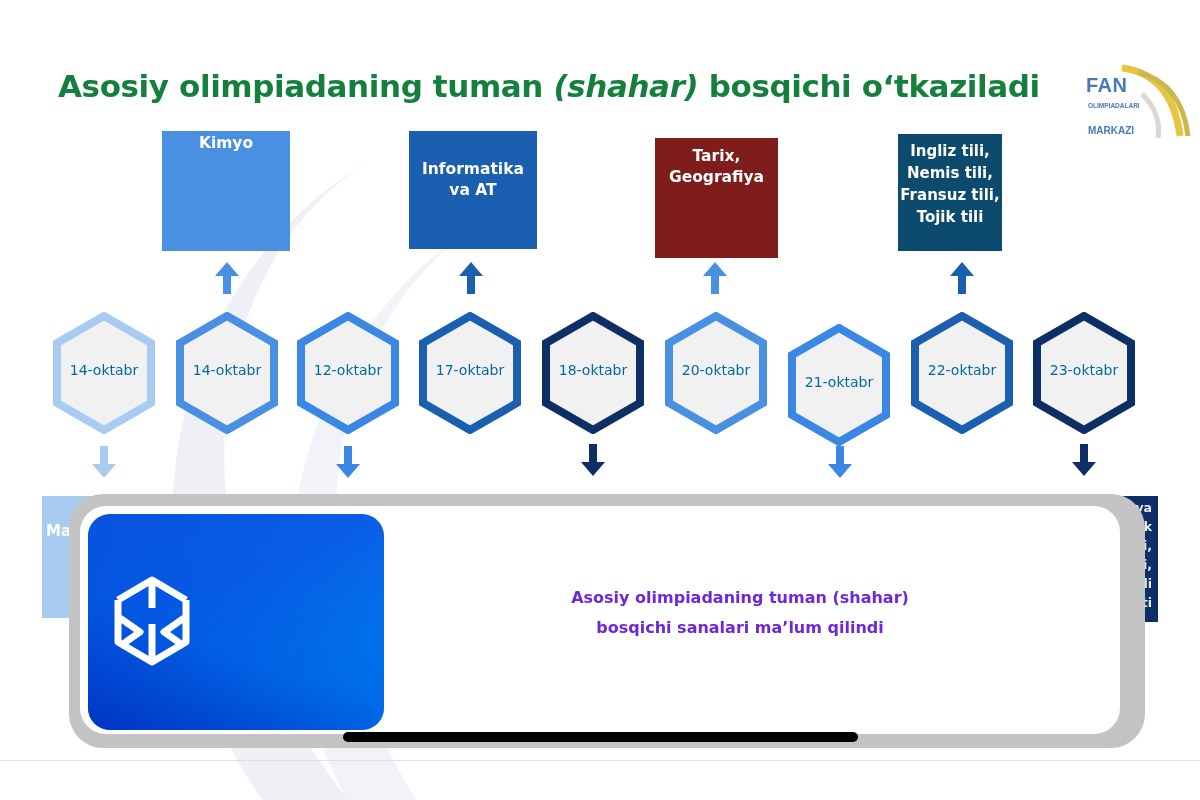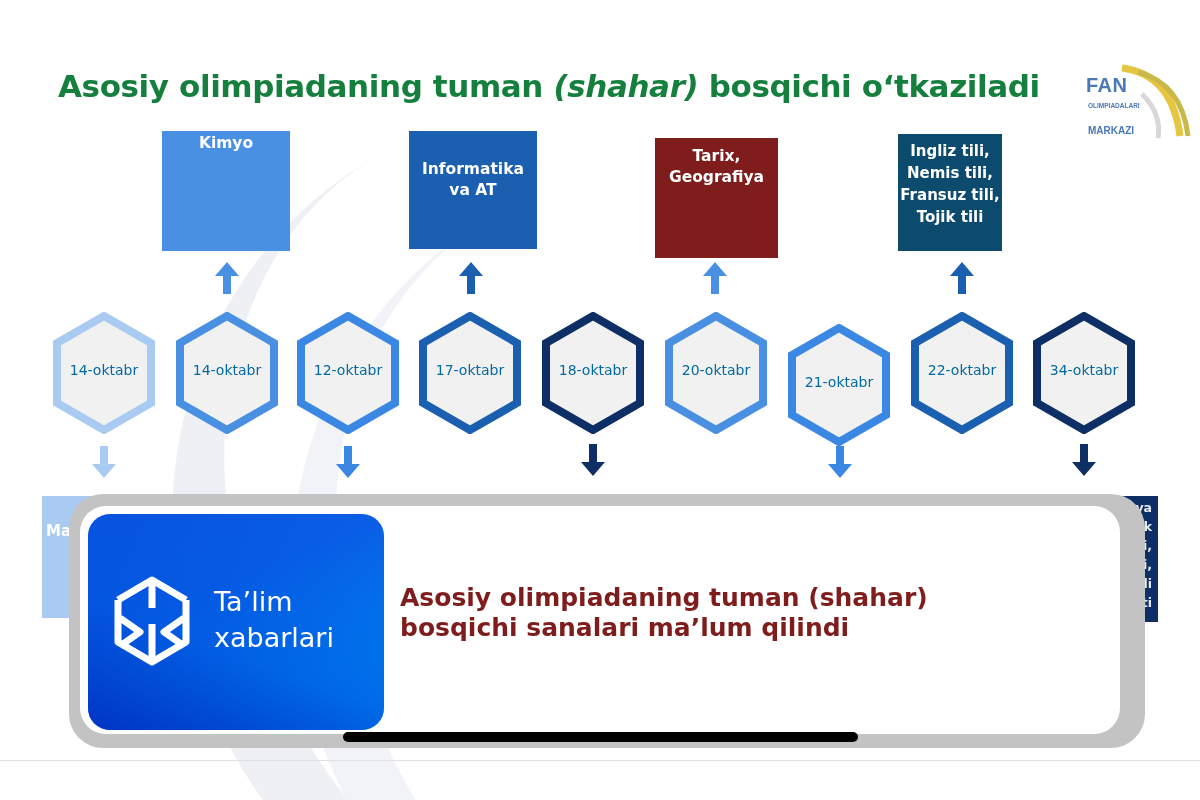--- a/index.html
+++ b/index.html
@@ -28,22 +28,22 @@
   .frame { position:absolute; left:69px; top:494px; width:1076px; height:254px; background:#c3c3c3;
            border-radius:34px; }
   .card { position:absolute; left:80px; top:506px; width:1040px; height:228px; background:#fff;
           border-radius:26px; }
   .brand { position:absolute; left:88px; top:514px; width:296px; height:216px; border-radius:22px;
            background:linear-gradient(160deg,#0a55e0 0%,#0a5fe6 35%,#0088f5 75%,#0096fb 100%); }
   .brand-bg { position:absolute; inset:0; border-radius:22px;
               background:linear-gradient(20deg,#0033c4 0%, rgba(0,80,220,0.6) 40%, rgba(0,140,250,0) 100%); }
   .brand-text { position:absolute; left:126px; top:70px; color:#fff; font-size:27px; line-height:36px;
                 white-space:pre-line; font-family:"DejaVu Sans", sans-serif; }
-  .headline { position:absolute; left:400px; top:583px; width:680px; color:#7f1d1d;
-              font-size:25px; font-weight:bold; line-height:30px; white-space:pre-line; }
+  .headline { position:absolute; left:400px; top:583px; width:680px; text-align:center; color:#6d28d9;
+              font-size:16px; font-weight:bold; line-height:30px; white-space:pre-line; }
   .home-bar { position:absolute; left:343px; top:732px; width:515px; height:10px; background:#000;
               border-radius:5px; }
   .divider { position:absolute; left:0; top:760px; width:1200px; height:1px; background:#e0e0e0; }
 </style>
 </head>
 <body>
 
 <div class="swoosh" style="left:180px;top:100px;width:760px;height:900px;border-width:0 0 0 70px;border-left-color:#eff0f6;transform:rotate(-28deg);"></div>
 <div class="swoosh" style="left:300px;top:160px;width:760px;height:900px;border-width:0 0 0 60px;border-left-color:#f2f3f8;transform:rotate(-28deg);"></div>
 
@@ -128,21 +128,21 @@
 <div class="hex" style="left:909px;top:312px">
   <svg width="106" height="122" viewBox="0 0 106 122">
       <polygon points="53,4 100,31 100,91 53,118 6,91 6,31" fill="#f1f1f1" stroke="#1b5fb0" stroke-width="8"></polygon>
     </svg>
   <div class="hex-label">22-oktabr</div>
 </div>
 <div class="hex" style="left:1031px;top:312px">
   <svg width="106" height="122" viewBox="0 0 106 122">
       <polygon points="53,4 100,31 100,91 53,118 6,91 6,31" fill="#f1f1f1" stroke="#0e2f66" stroke-width="8"></polygon>
     </svg>
-  <div class="hex-label">34-oktabr</div>
+  <div class="hex-label">23-oktabr</div>
 </div>
 
 <svg class="arrow-down" style="left:92px;top:446px" viewBox="0 0 24 32">
     <path d="M8 0 L16 0 L16 18 L24 18 L12 32 L0 18 L8 18 Z" fill="#a9cbf2"></path>
   </svg>
 <svg class="arrow-down" style="left:336px;top:446px" viewBox="0 0 24 32">
     <path d="M8 0 L16 0 L16 18 L24 18 L12 32 L0 18 L8 18 Z" fill="#3a88e4"></path>
   </svg>
 <svg class="arrow-down" style="left:581px;top:444px" viewBox="0 0 24 32">
     <path d="M8 0 L16 0 L16 18 L24 18 L12 32 L0 18 L8 18 Z" fill="#0e2f66"></path>
@@ -183,21 +183,19 @@
   <svg width="84" height="96" viewBox="0 0 84 96" style="position:absolute;left:22px;top:58px;">
     <g fill="none" stroke="#ffffff" stroke-width="7" stroke-linejoin="round">
       <polyline points="8,28 42,8 76,28"></polyline>
       <line x1="42" y1="8" x2="42" y2="36"></line>
       <polyline points="8,28 8,70 42,90 76,70 76,28"></polyline>
       <line x1="42" y1="52" x2="42" y2="90"></line>
       <polyline points="10,46 30,60 10,74"></polyline>
       <polyline points="74,46 54,60 74,74"></polyline>
     </g>
   </svg>
-  <div class="brand-text">Ta’lim
-xabarlari</div>
 </div>
 
 <div class="headline">Asosiy olimpiadaning tuman (shahar)
 bosqichi sanalari ma’lum qilindi</div>
 
 <div class="home-bar"></div>
 <div class="divider"></div>
 
 </body></html>

